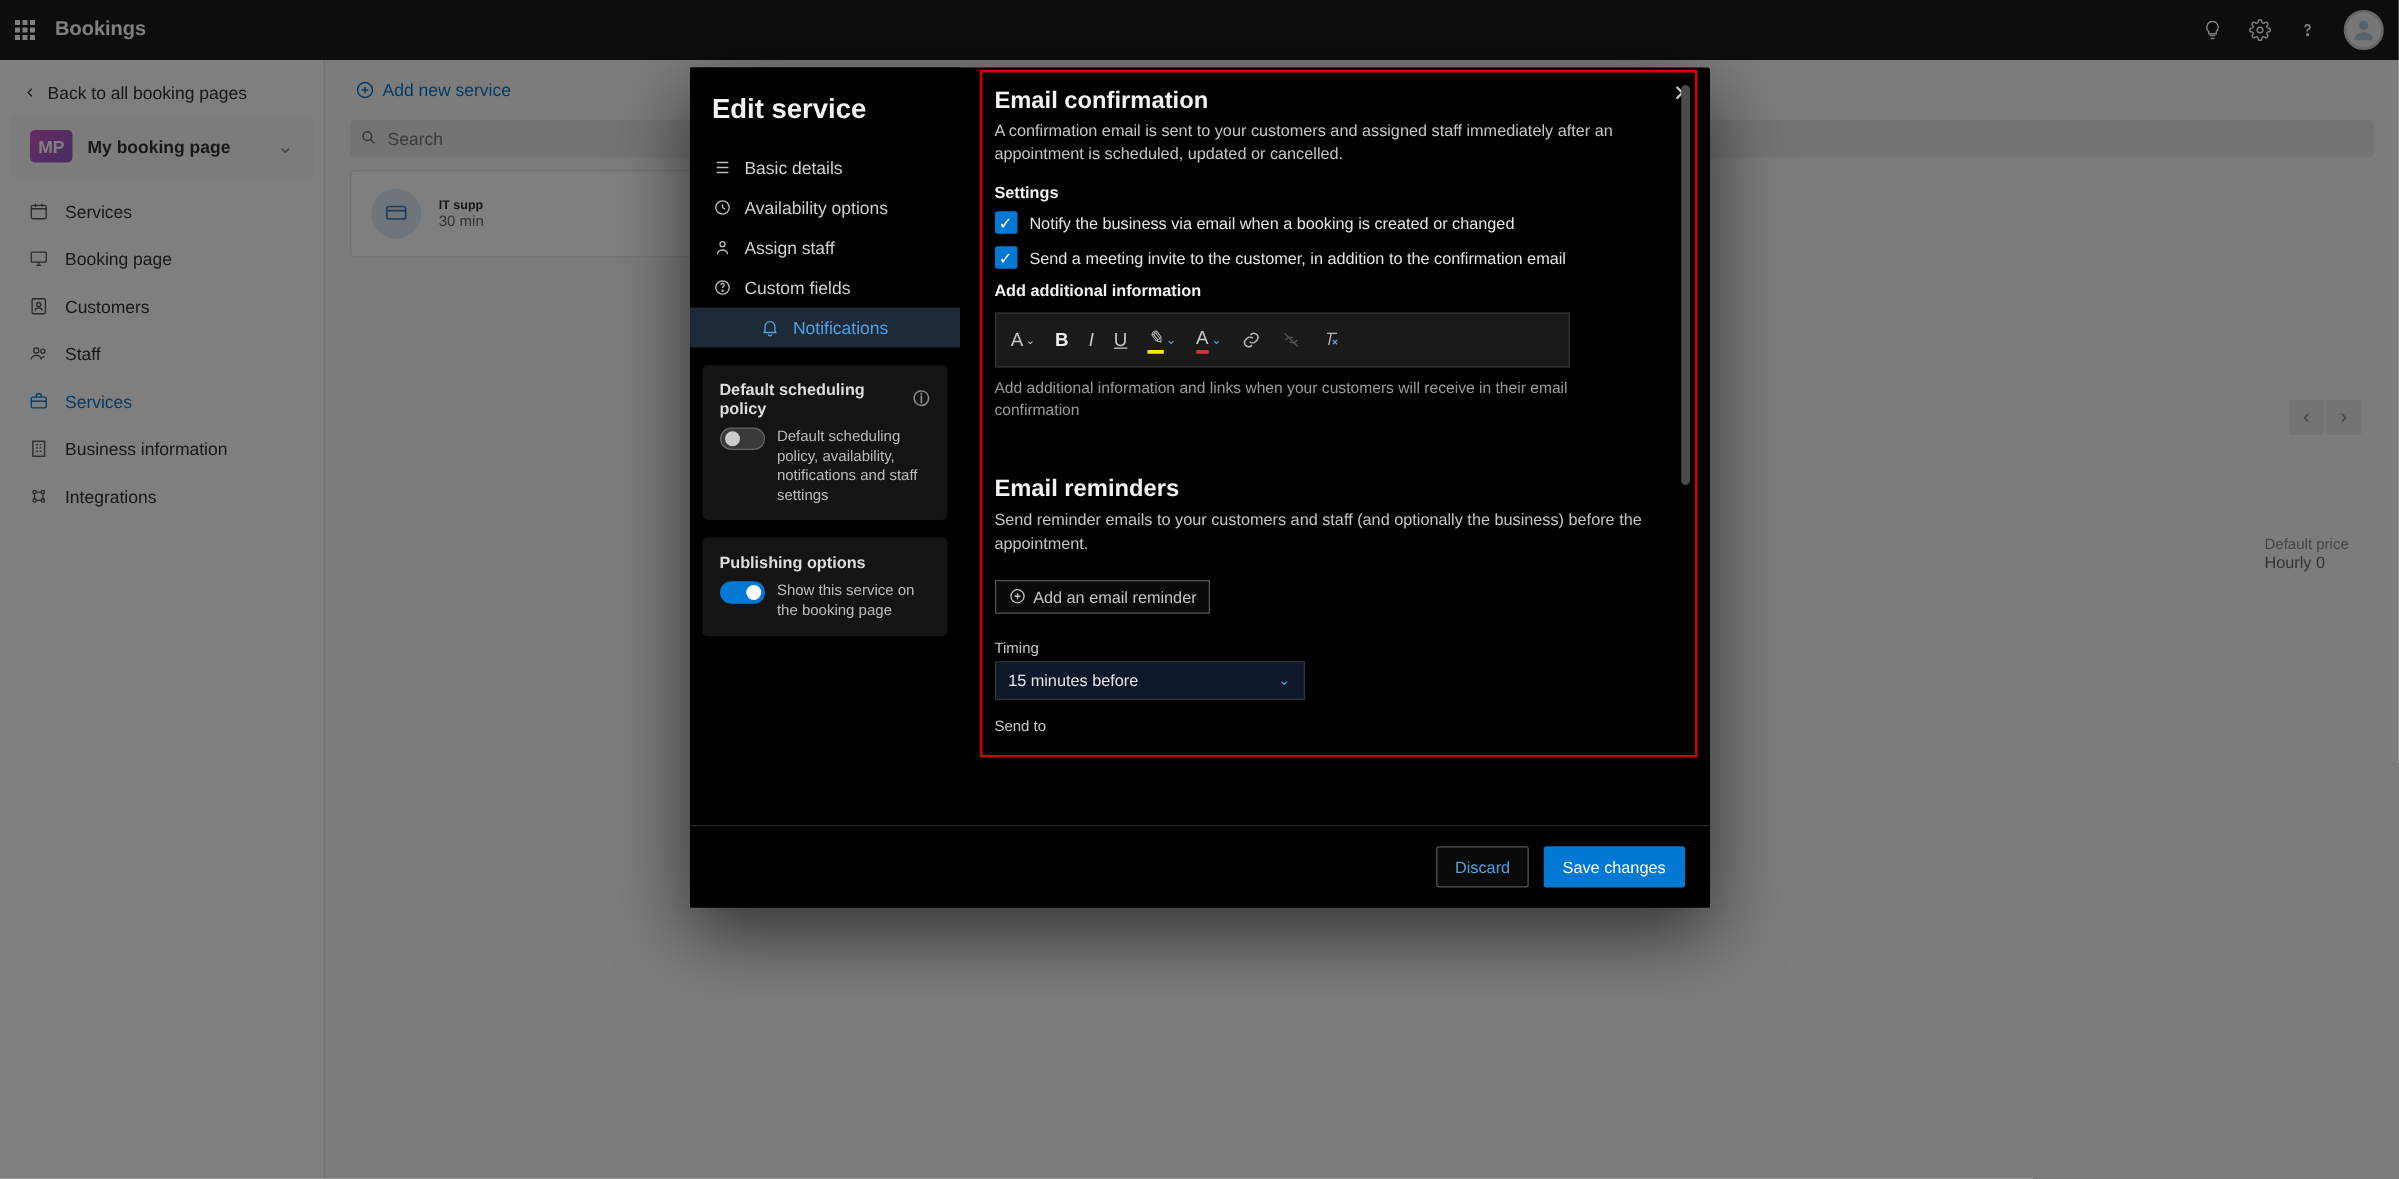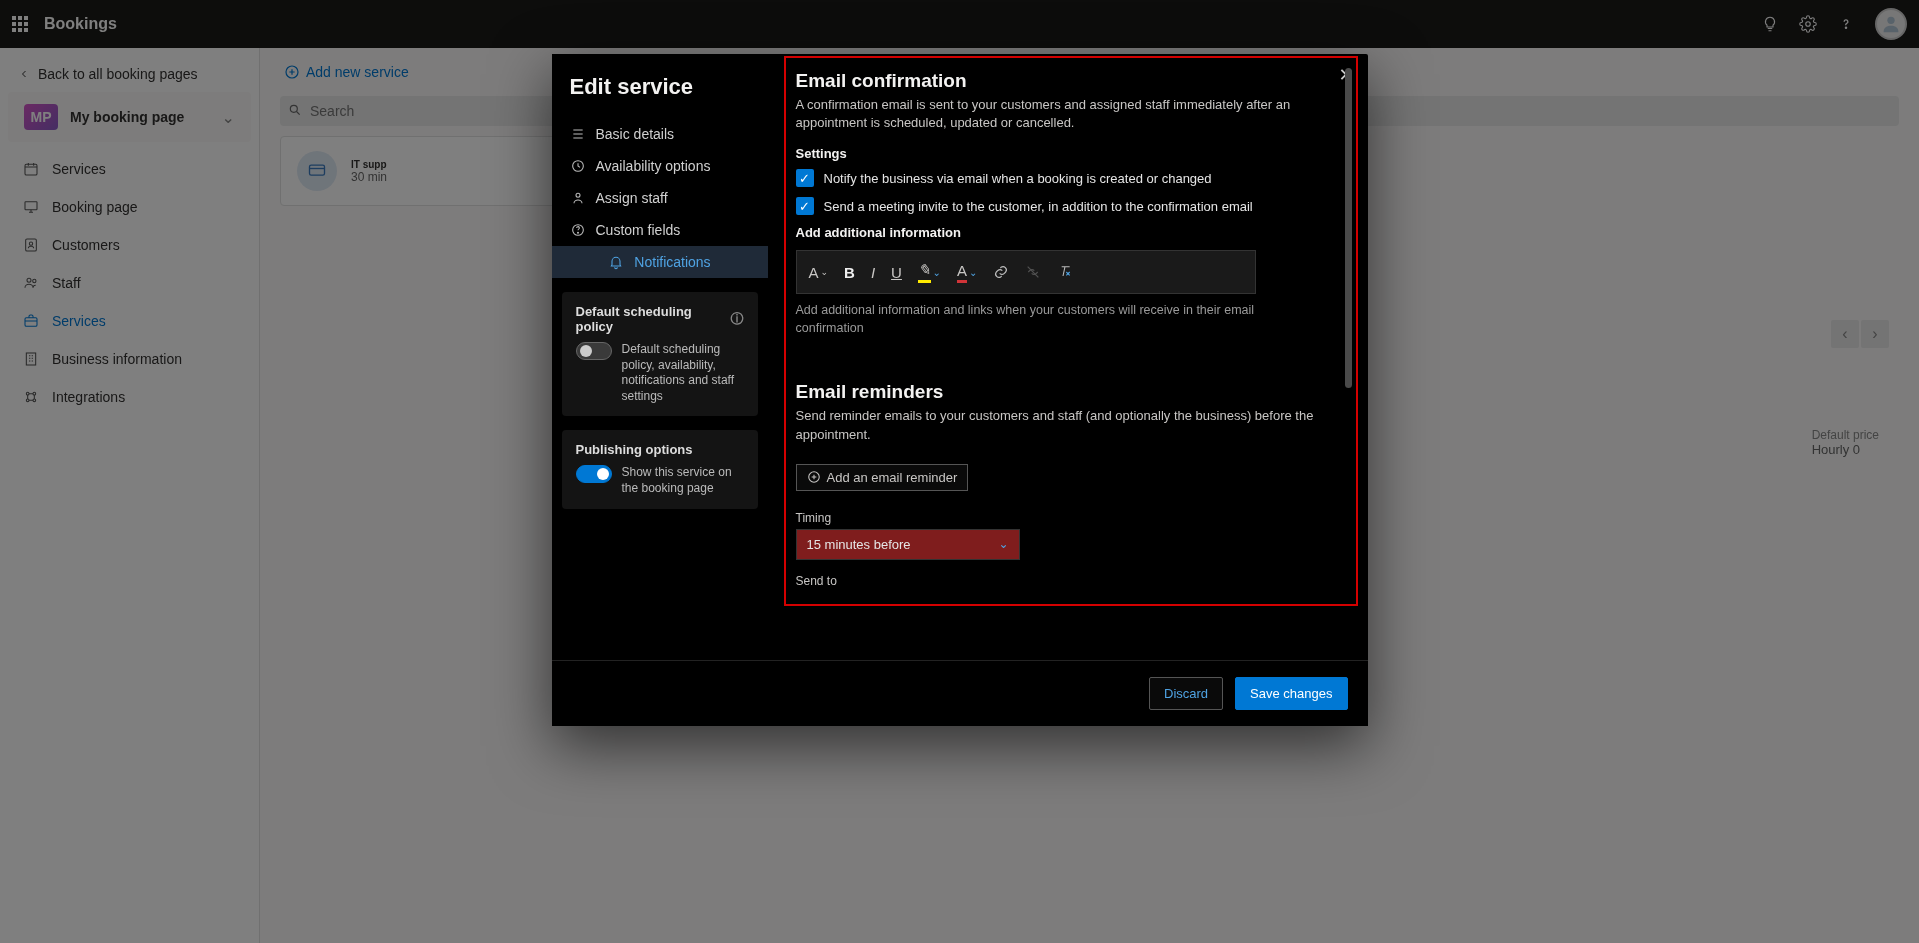--- a/index.html
+++ b/index.html
@@ -107,21 +107,21 @@
   .rt-btn.und { text-decoration:underline; }
   .rt-highlight { border-bottom:3px solid #ffeb00; padding-bottom:1px; font-style:italic;}
   .rt-fontcolor { border-bottom:3px solid #d13438; padding-bottom:1px;}
   .rt-area-ph { font-size:12.5px; color:#9a9a9a; margin-top:8px; line-height:1.4; width:460px;}
   .add-reminder-btn {
     display:inline-flex; align-items:center; gap:6px; font-size:13px; color:#c8c6c4;
     border:1px solid #555; padding:5px 10px; margin-top:6px; cursor:pointer; background:#0a0a0a;
   }
   .field-label { font-size:12px; color:#c8c6c4; margin-top:20px; }
   .select-box {
-    width:224px; background:#7f1d1d; color:#e5e5e5; padding:7px 10px; font-size:13px;
+    width:248px; background:#0f172a; color:#e5e5e5; padding:7px 10px; font-size:13px;
     border:1px solid #333; margin-top:4px; display:flex; justify-content:space-between; align-items:center; cursor:pointer;
   }
   .select-box .caret { color:#4fa3e3; font-size:12px;}
   .scroll-track { position:absolute; top:10px; right:4px; width:7px; height:320px; background:#4a4a4a; border-radius:4px;}
   
   .modal-footer {
     border-top:1px solid #222; padding:16px 20px; display:flex; justify-content:flex-end; gap:12px; background:#000;
   }
   .btn { padding:8px 14px; font-size:13px; border-radius:2px; cursor:pointer; }
   .btn-secondary { background:#0a0a0a; border:1px solid #555; color:#4fa3e3; }

